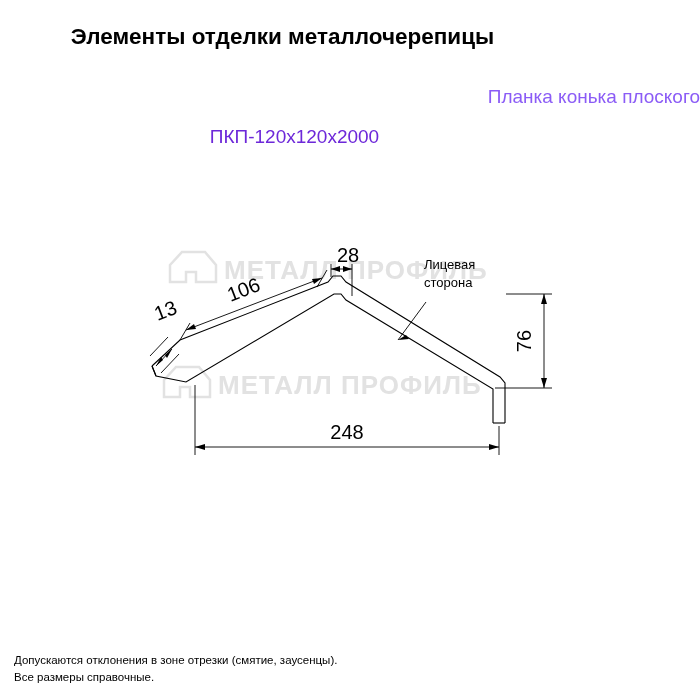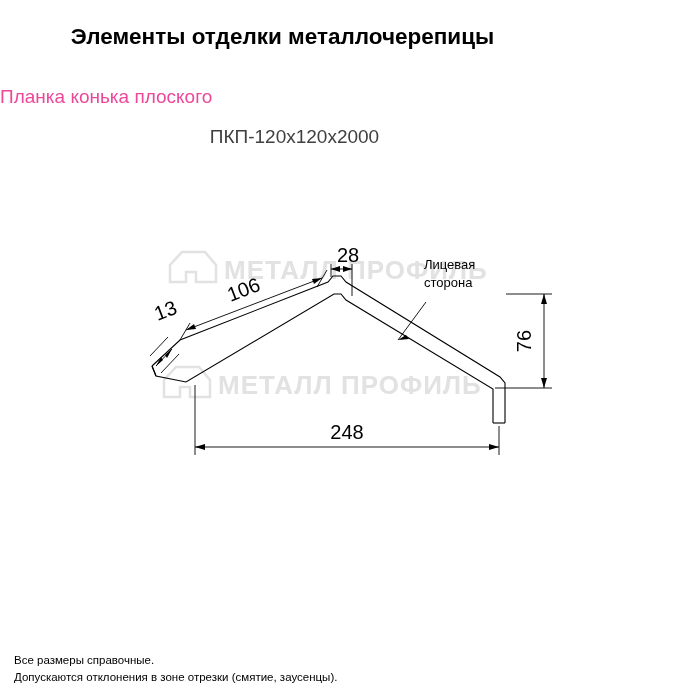--- a/index.html
+++ b/index.html
@@ -29,32 +29,32 @@
     font-size: 22.5px;
     font-weight: bold;
     letter-spacing: 0px;
     color: #000000;
   }
   .subtitle {
     position: absolute;
     top: 86px;
     left: 0;
     width: 700px;
-    text-align: left;
+    text-align: right;
     font-size: 19px;
-    color: #ec4899;
+    color: #8b5cf6;
   }
   .code {
     position: absolute;
     top: 126px;
     left: 0;
     width: 589px;
     text-align: center;
     font-size: 19px;
-    color: #404040;
+    color: #6d28d9;
   }
   .drawing {
     position: absolute;
     top: 170px;
     left: 0;
     width: 596px;
     height: 470px;
   }
   .footer {
     position: absolute;
@@ -165,17 +165,17 @@
         <line x1="195" y1="277" x2="499" y2="277"></line>
         <path d="M195 277 L205 274 L205 280 Z" fill="#000000" stroke="none"></path>
         <path d="M499 277 L489 274 L489 280 Z" fill="#000000" stroke="none"></path>
       </g>
       <text class="dim-text" x="347" y="269" text-anchor="middle">248</text>
 
     </svg>
   </div>
 
   <div class="footer">
+    <div>Допускаются отклонения в зоне отрезки (смятие, заусенцы).</div>
     <div>Все размеры справочные.</div>
-    <div>Допускаются отклонения в зоне отрезки (смятие, заусенцы).</div>
   </div>
 
 </div>
 
 </body></html>

